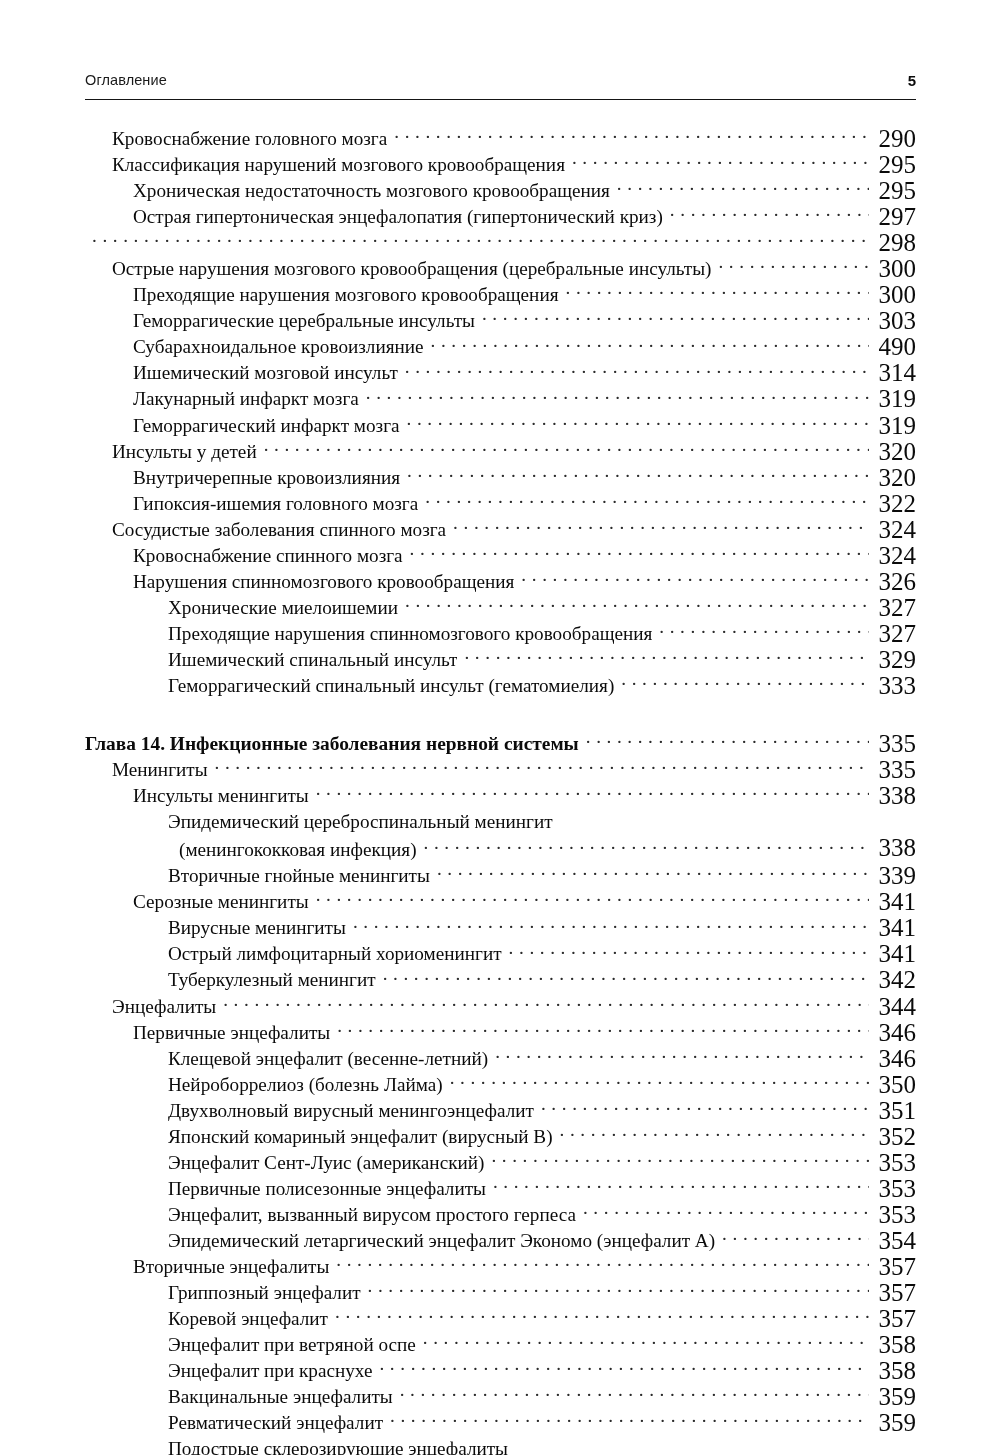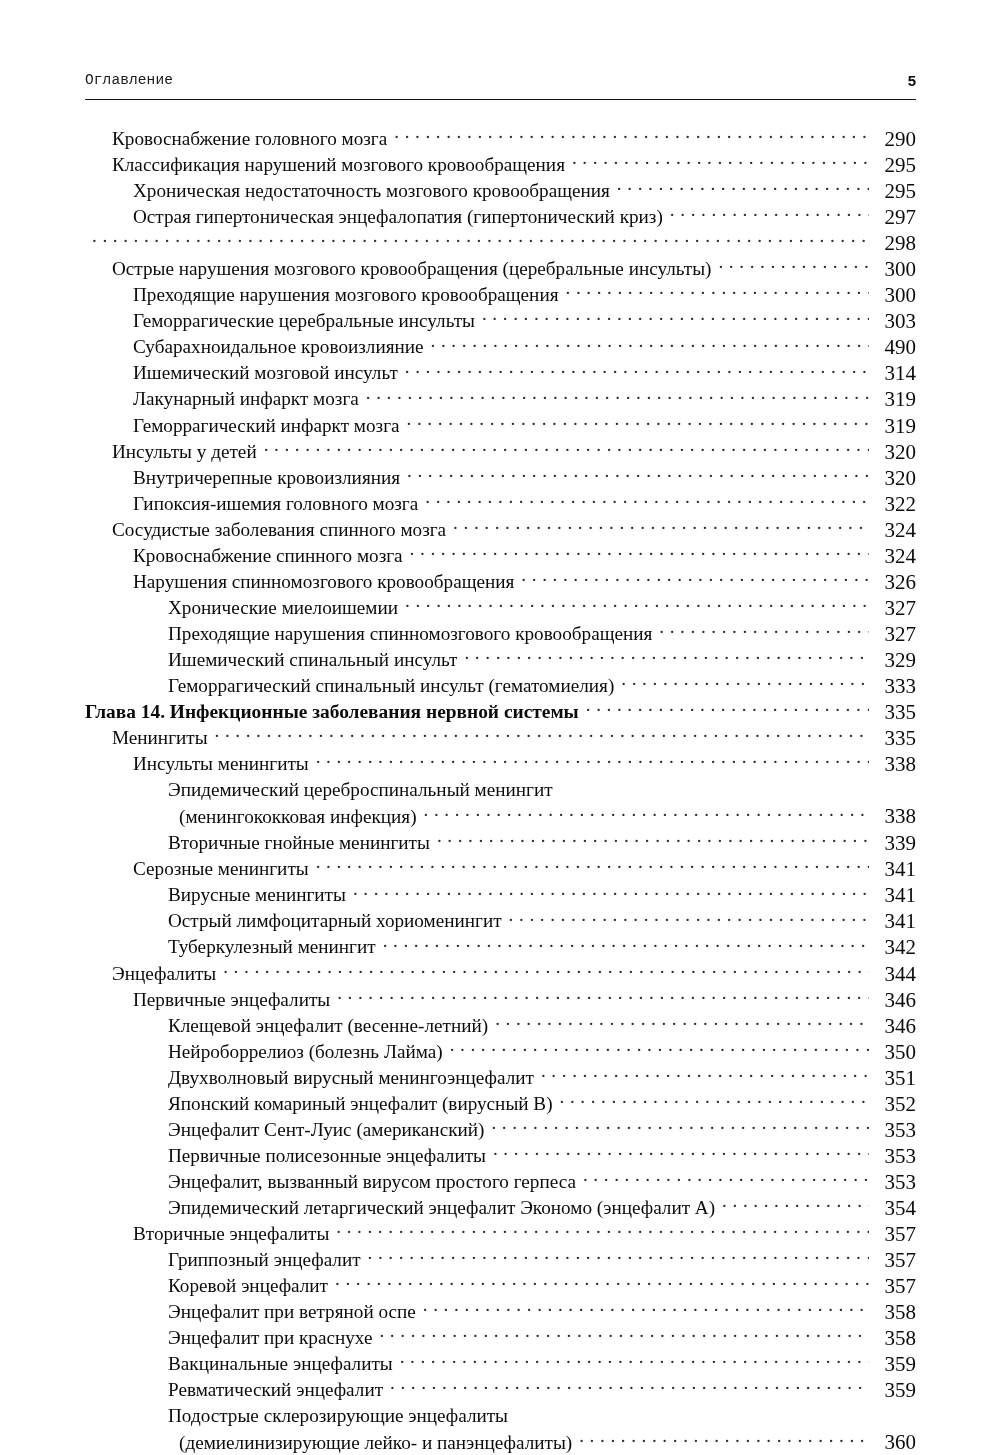--- a/index.html
+++ b/index.html
@@ -31,21 +31,21 @@
     position: absolute;
     left: 85px;
     top: 72px;
     width: 831px;
     height: 26px;
     display: flex;
     align-items: flex-start;
     justify-content: space-between;
   }
   .running-head-title {
-    font-family: Liberation Mono, monospace;
+    font-family: Liberation Sans, sans-serif;
     font-size: 14.5px;
     letter-spacing: 0.1px;
     color: #1a1a1a;
     white-space: nowrap;
   }
   .running-head-folio {
     font-family: "Liberation Sans", "DejaVu Sans", sans-serif;
     font-size: 15px;
     font-weight: bold;
     color: #0b0b0b;
@@ -97,32 +97,33 @@
     font-size: 19.2px;
     letter-spacing: 0.4px;
     color: #2b2b2b;
     white-space: nowrap;
   }
 
   .entry-page {
     flex: 0 0 auto;
     width: 42px;
     text-align: right;
-    font-size: 21px;
+    font-size: 25px;
   }
 
   
   .lvl-chap .entry-label { padding-left: 0px; }
   .lvl-1 .entry-label    { padding-left: 27px; }
   .lvl-2 .entry-label    { padding-left: 48px; }
   .lvl-3 .entry-label    { padding-left: 83px; }
 
   .lvl-chap {
     font-weight: bold;
     font-size: 19.4px;
+    margin-top: 32px;
   }
   .lvl-chap .entry-page { font-weight: normal; }
   .lvl-chap .leader::before { font-weight: normal; }
 
   
   .toc-entry.wrapped {
     display: block;
     white-space: normal;
   }
   .wrapped .wrap-first {

